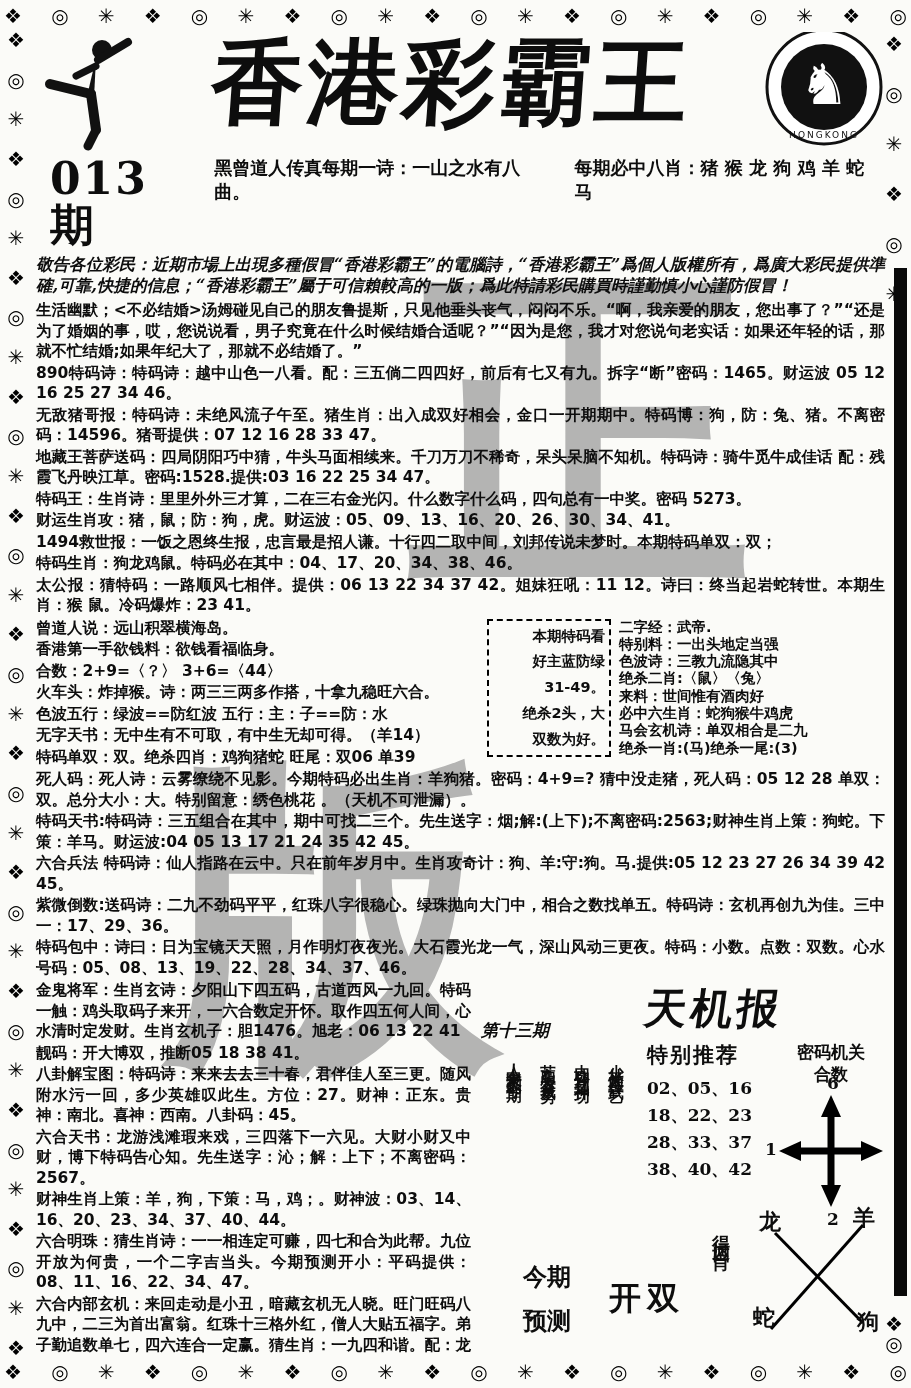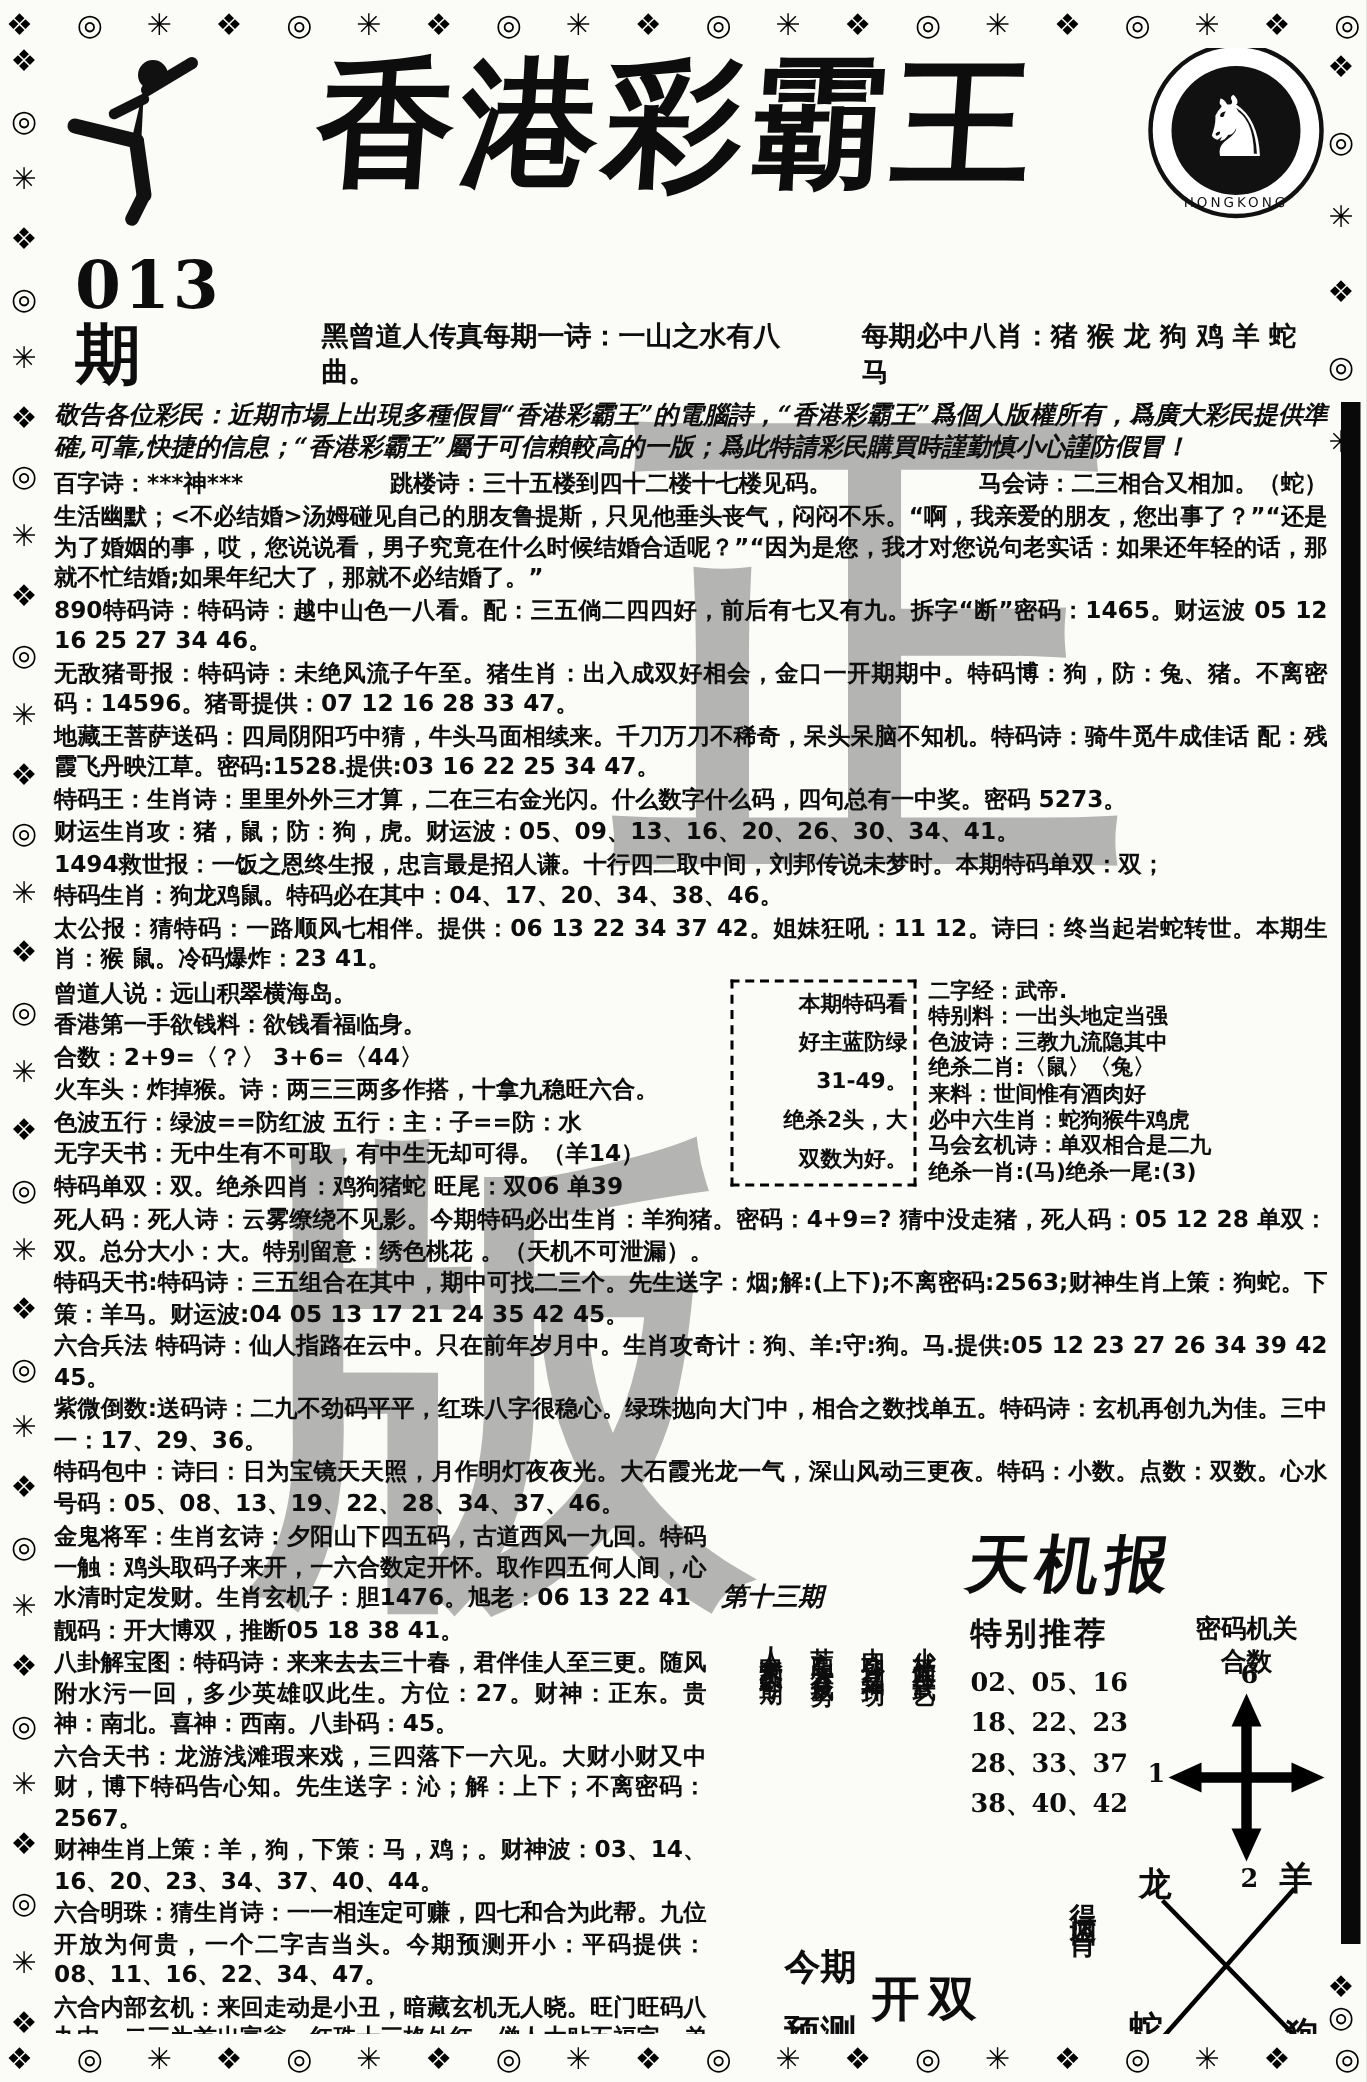--- a/index.html
+++ b/index.html
@@ -21,21 +21,21 @@
   .wm1{left:408px;top:258px;font-size:345px;line-height:1;}
   .wm2{left:168px;top:748px;font-size:335px;line-height:1;}
   
   .content{position:relative;z-index:1;margin:26px 26px 30px 36px;}
   
   .masthead{display:flex;align-items:flex-start;}
   .kungfu{width:104px;height:118px;flex:0 0 auto;margin-top:8px;}
   .title{flex:1;text-align:center;font-family:"DejaVu Serif",serif;font-weight:bold;
          font-size:92px;line-height:112px;letter-spacing:4px;transform:skewX(-4deg);white-space:nowrap;}
   .logo{width:122px;height:122px;flex:0 0 auto;position:relative;}
-  .issue-row{display:flex;align-items:flex-end;margin:16px 0 2px 14px;gap:22px;}
+  .issue-row{display:flex;align-items:flex-start;margin:4px 0 2px 14px;gap:22px;}
   .issue{font-family:"DejaVu Serif",serif;font-size:44px;line-height:46px;font-weight:bold;letter-spacing:2px;}
   .slogan{font-weight:bold;font-size:18px;}
   .disclaimer{font-family:"DejaVu Serif",serif;font-style:italic;font-weight:bold;font-size:16.5px;
               line-height:21px;text-align:justify;margin:6px 0 4px 0;}
   
   .para{font-weight:bold;font-size:15.5px;line-height:20.5px;text-align:justify;margin:1px 0;}
   .tri-line{display:flex;justify-content:space-between;font-weight:bold;font-size:15.5px;line-height:21px;}
   
   .mid{overflow:hidden;}
   .floatA{float:right;width:398px;display:flex;gap:8px;margin:2px 0 2px 6px;}
@@ -46,21 +46,21 @@
   .info-line{font-weight:bold;font-size:14.5px;line-height:17.3px;white-space:nowrap;}
   
   .flow4wrap{overflow:hidden;}
   .floatB{float:right;width:408px;height:392px;position:relative;margin:0 0 0 6px;}
   .issue13{position:absolute;left:4px;top:40px;font-family:"DejaVu Serif",serif;font-style:italic;
            font-weight:bold;font-size:17px;}
   .poems{position:absolute;left:20px;top:72px;height:158px;writing-mode:vertical-rl;
          font-weight:bold;font-size:15.5px;letter-spacing:4px;line-height:34px;}
   .predict{position:absolute;left:46px;top:282px;display:flex;align-items:center;gap:10px;}
   .predict-lines{display:flex;flex-direction:column;gap:12px;font-weight:bold;font-size:24px;}
-  .predict-result{font-weight:bold;font-size:32px;letter-spacing:6px;}
+  .predict-result{font-weight:bold;font-size:32px;letter-spacing:6px;margin-left:28px;}
   .tjb-title{position:absolute;left:168px;top:2px;font-family:"DejaVu Serif",serif;font-weight:bold;
              font-size:42px;transform:skewX(-8deg);letter-spacing:4px;}
   .tuijian{position:absolute;left:170px;top:62px;width:140px;}
   .tuijian-title{font-weight:bold;font-size:21px;letter-spacing:2px;margin-bottom:6px;}
   .rec-row{font-family:"DejaVu Serif",serif;font-weight:bold;font-size:17px;line-height:27px;white-space:nowrap;}
   .jiguan{position:absolute;left:300px;top:62px;width:108px;text-align:center;}
   .jiguan-t{font-weight:bold;font-size:17px;line-height:22px;}
   .crossbox{position:relative;width:108px;height:128px;margin-top:2px;}
   .cross-n{position:absolute;font-family:"DejaVu Serif",serif;font-weight:bold;font-size:17px;}
   .deyun{position:absolute;left:258px;top:232px;width:150px;height:150px;}
@@ -197,25 +197,20 @@
     </div>
 
     <div class="issue-row">
       <span class="issue">013期</span>
       <span class="slogan">黑曾道人传真每期一诗：一山之水有八曲。</span>
       <span class="slogan">每期必中八肖：猪 猴 龙 狗 鸡 羊 蛇 马</span>
     </div>
 
     <div class="disclaimer">敬告各位彩民：近期市場上出現多種假冒“香港彩霸王”的電腦詩，“香港彩霸王”爲個人版權所有，爲廣大彩民提供準確,可靠,快捷的信息；“香港彩霸王”屬于可信賴較高的一版；爲此特請彩民購買時謹勤慎小心謹防假冒！</div>
 
-    <div class="tri-line">
-      <span>百字诗：***神***</span>
-      <span>跳楼诗：三十五楼到四十二楼十七楼见码。</span>
-      <span>马会诗：二三相合又相加。（蛇）</span>
-    </div>
 
     <div id="flow1">
         <div class="para">生活幽默；&lt;不必结婚&gt;汤姆碰见自己的朋友鲁提斯，只见他垂头丧气，闷闷不乐。“啊，我亲爱的朋友，您出事了？”“还是为了婚姻的事，哎，您说说看，男子究竟在什么时候结婚合适呢？”“因为是您，我才对您说句老实话：如果还年轻的话，那就不忙结婚;如果年纪大了，那就不必结婚了。”</div>
         <div class="para">890特码诗：特码诗：越中山色一八看。配：三五倘二四四好，前后有七又有九。拆字“断”密码：1465。财运波 05 12 16 25 27 34 46。</div>
         <div class="para">无敌猪哥报：特码诗：未绝风流子午至。猪生肖：出入成双好相会，金口一开期期中。特码博：狗，防：兔、猪。不离密码：14596。猪哥提供：07 12 16 28 33 47。</div>
         <div class="para">地藏王菩萨送码：四局阴阳巧中猜，牛头马面相续来。千刀万刀不稀奇，呆头呆脑不知机。特码诗：骑牛觅牛成佳话 配：残霞飞丹映江草。密码:1528.提供:03 16 22 25 34 47。</div>
         <div class="para">特码王：生肖诗：里里外外三才算，二在三右金光闪。什么数字什么码，四句总有一中奖。密码 5273。</div>
         <div class="para">财运生肖攻：猪，鼠；防：狗，虎。财运波：05、09、13、16、20、26、30、34、41。</div>
         <div class="para">1494救世报：一饭之恩终生报，忠言最是招人谦。十行四二取中间，刘邦传说未梦时。本期特码单双：双；</div>
         <div class="para">特码生肖：狗龙鸡鼠。特码必在其中：04、17、20、34、38、46。</div>

